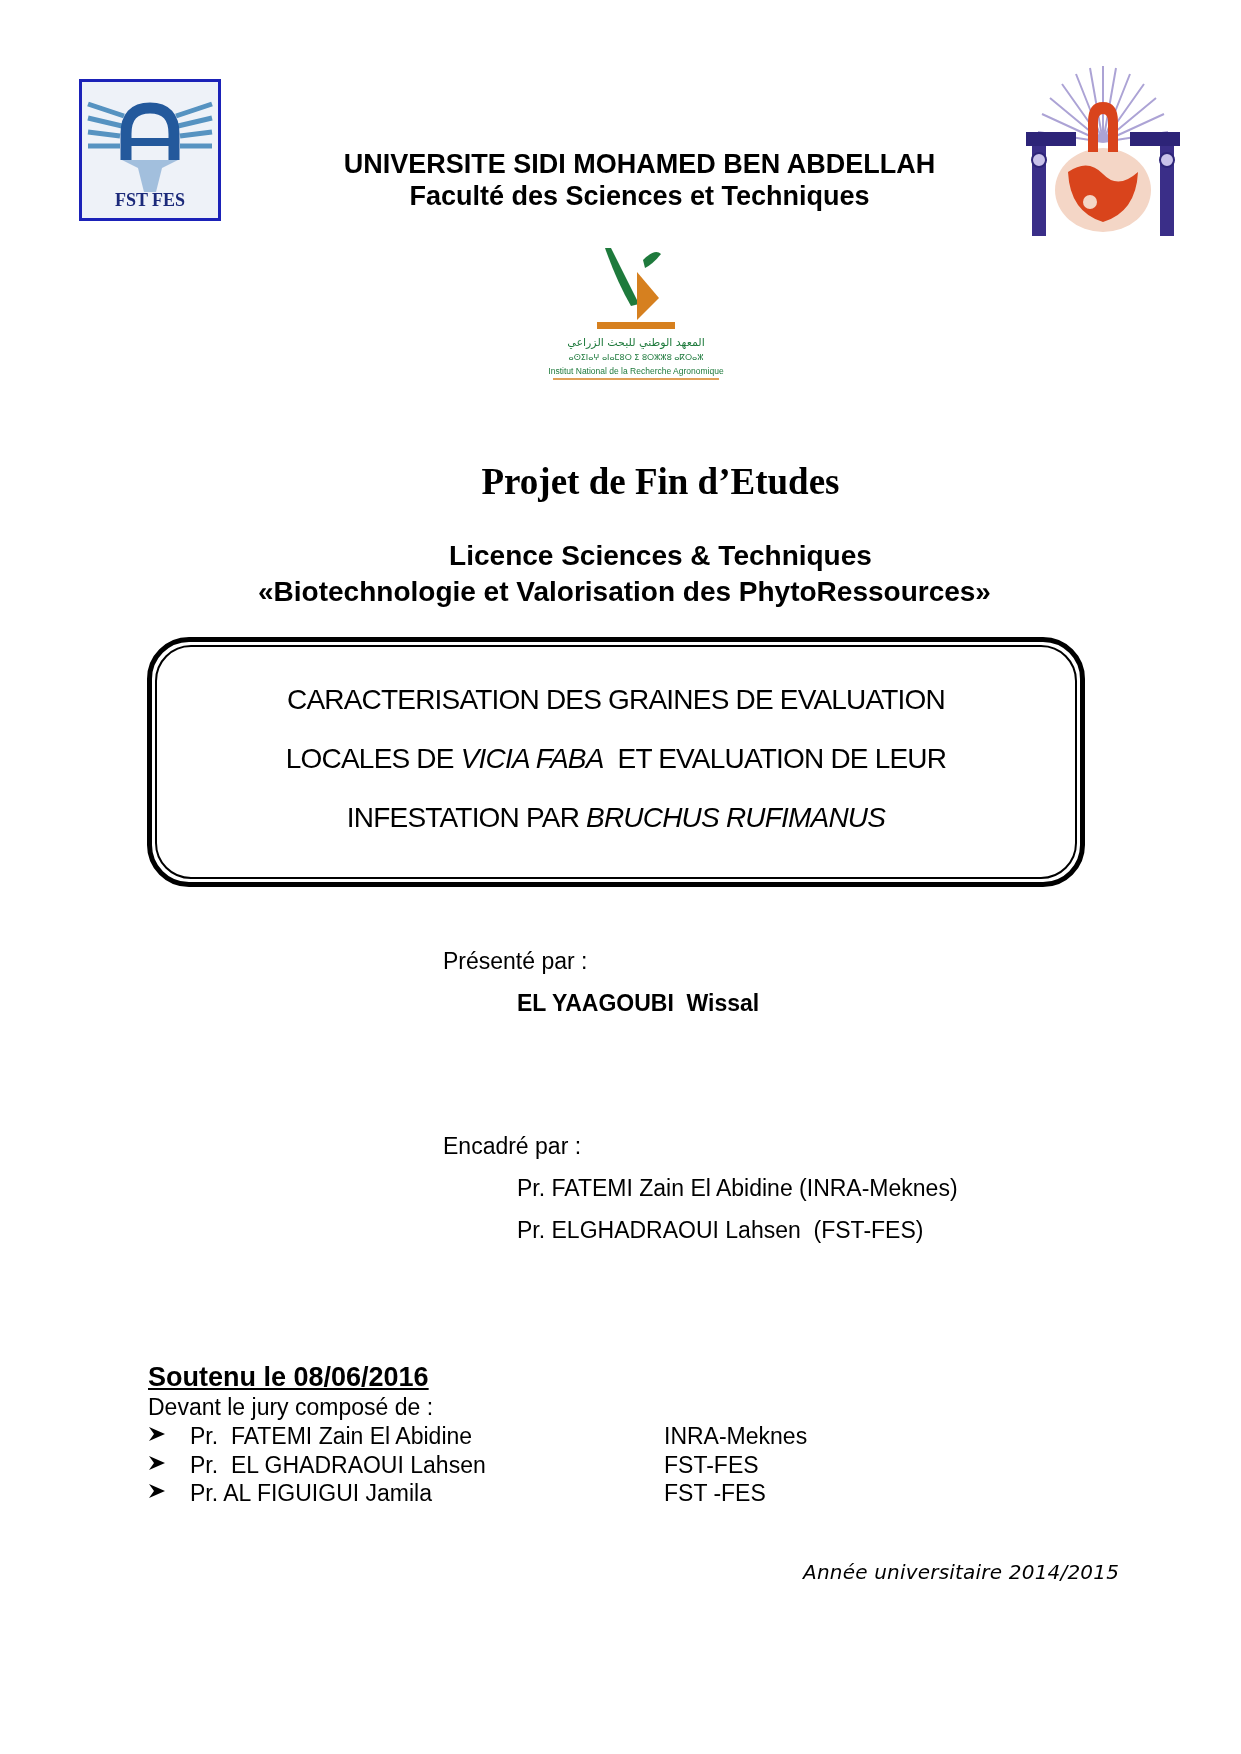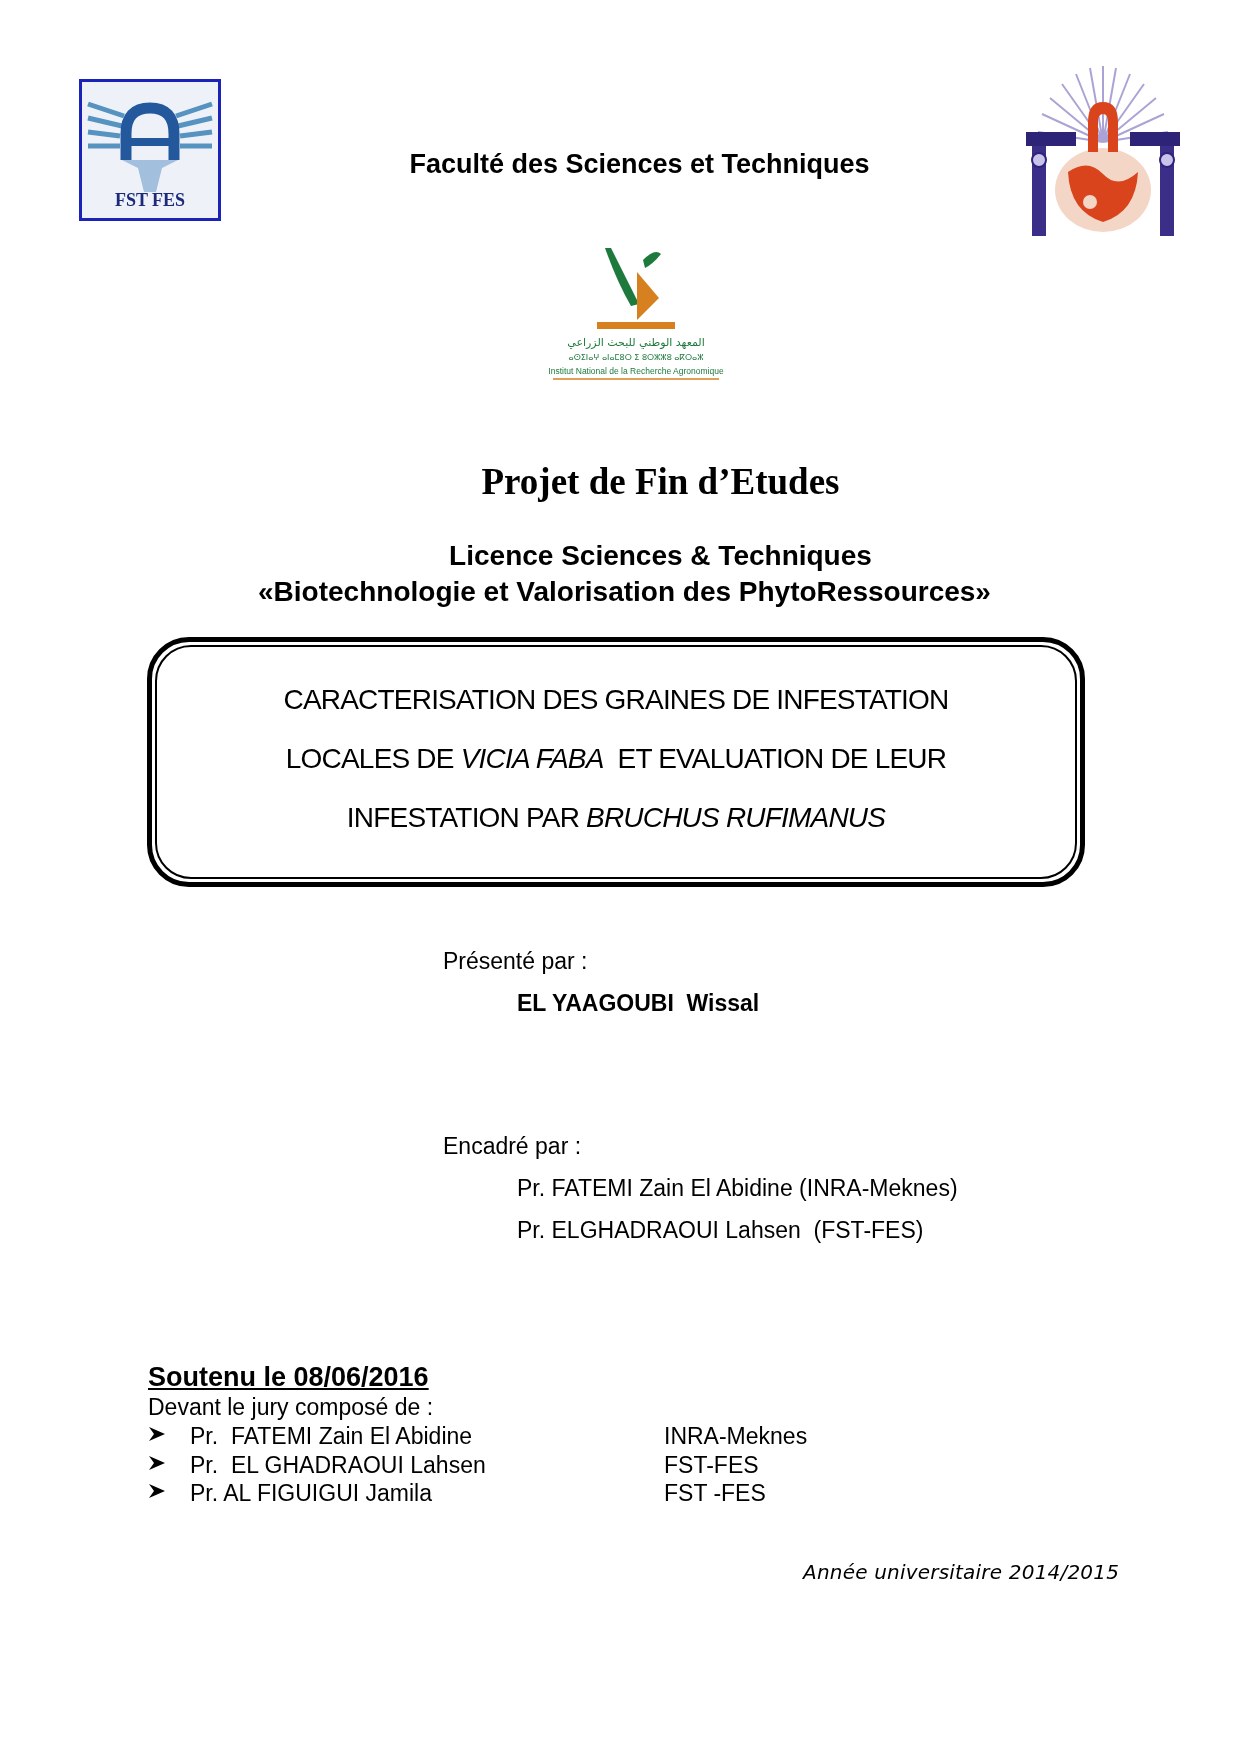--- a/index.html
+++ b/index.html
@@ -82,20 +82,21 @@
     <circle cx="21" cy="98" r="7" fill="#c9c2ea" stroke="#2d2478" stroke-width="2"></circle>
     <circle cx="149" cy="98" r="7" fill="#c9c2ea" stroke="#2d2478" stroke-width="2"></circle>
     <ellipse cx="85" cy="128" rx="48" ry="42" fill="#f4d6c6"></ellipse>
     <path d="M70 60 Q70 40 85 40 Q100 40 100 60 L100 90 L90 90 L90 60 Q90 52 85 52 Q80 52 80 60 L80 90 L70 90 Z" fill="#d9441c"></path>
     <path d="M50 110 Q70 96 85 112 Q100 128 120 110 Q118 150 85 160 Q52 150 50 110 Z" fill="#d9441c"></path>
     <circle cx="72" cy="140" r="7" fill="#f4d6c6"></circle>
   </svg>
 </div>
 
 <div class="abs uni-title">
+  <span>UNIVERSITE SIDI MOHAMED BEN ABDELLAH</span>
   <span>Faculté des Sciences et Techniques</span>
 </div>
 
 <div class="abs logo-inra">
   <svg width="180" height="148" viewBox="0 0 180 148">
     <path d="M60 6 Q72 40 86 64 L94 62 Q80 34 66 6 Z" fill="#1e7a3c"></path>
     <path d="M98 18 Q110 6 116 12 Q108 22 100 26 Z" fill="#1e7a3c"></path>
     <path d="M92 30 L114 56 L92 78 Z" fill="#d6801f"></path>
     <rect x="52" y="80" width="78" height="7" fill="#d6801f"></rect>
     <text x="91" y="104" text-anchor="middle" font-family="DejaVu Sans, sans-serif" font-size="11" fill="#1e7a3c">المعهد الوطني للبحث الزراعي</text>
@@ -108,21 +109,21 @@
 <div class="abs pfe-title">Projet de Fin d’Etudes</div>
 
 <div class="abs licence">
   <span class="l1">Licence Sciences &amp; Techniques</span>
   <span class="l2">«Biotechnologie et Valorisation des PhytoRessources»</span>
 </div>
 
 <div class="abs title-box">
   <div class="title-box-inner"></div>
   <div class="title-lines">
-    <div>CARACTERISATION DES GRAINES DE INFESTATION</div>
+    <div>CARACTERISATION DES GRAINES DE EVALUATION</div>
     <div><span>LOCALES DE </span><i>VICIA FABA</i><span style="white-space:pre">  ET EVALUATION DE LEUR</span></div>
     <div><span>INFESTATION PAR </span><i>BRUCHUS RUFIMANUS</i></div>
   </div>
 </div>
 
 <div class="abs label presented-label">Présenté par :</div>
 <div class="abs presented-name" style="white-space:pre">EL YAAGOUBI  Wissal</div>
 
 <div class="abs label supervised-label">Encadré par :</div>
 <div class="abs supervisor sup-1" style="white-space:pre">Pr. FATEMI Zain El Abidine (INRA-Meknes)</div>

